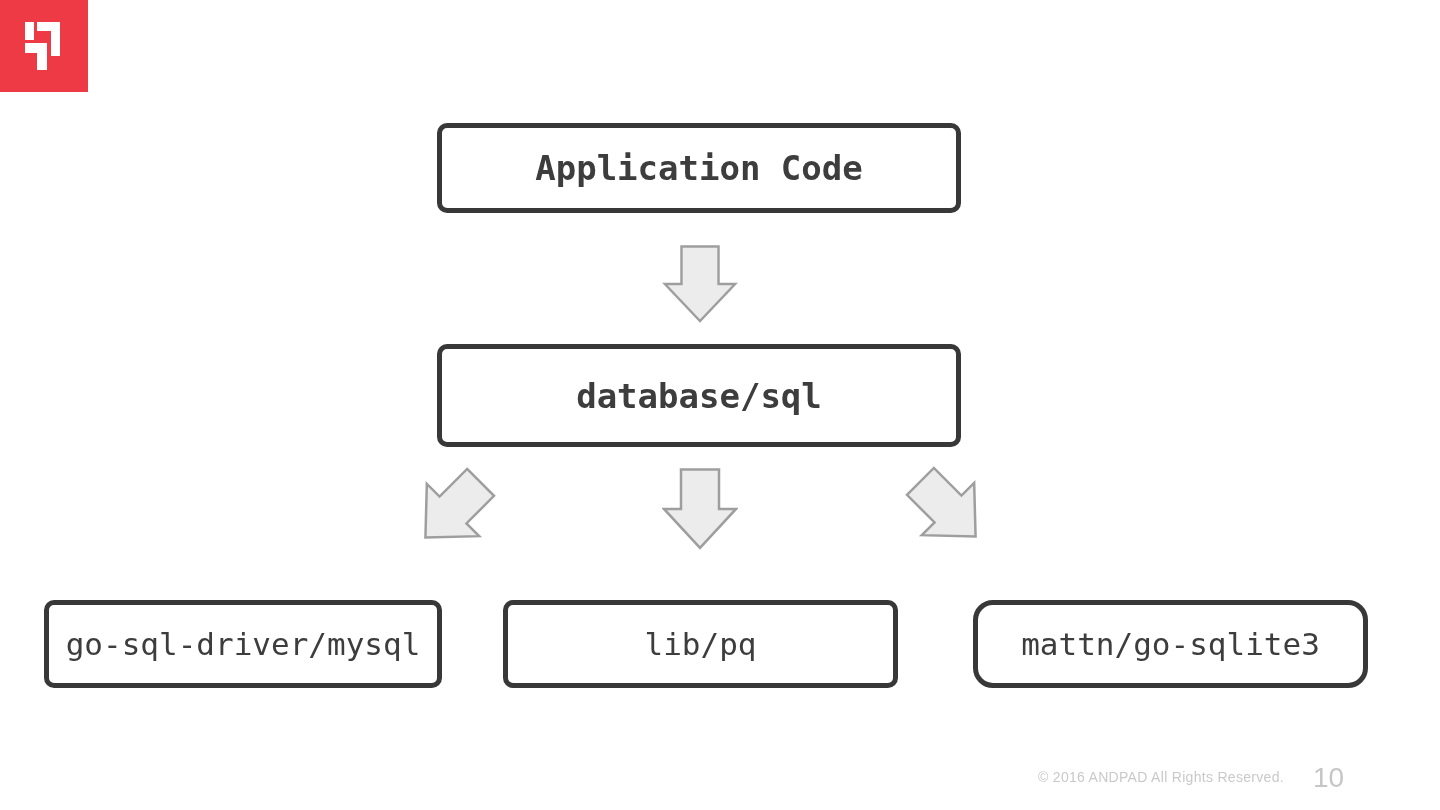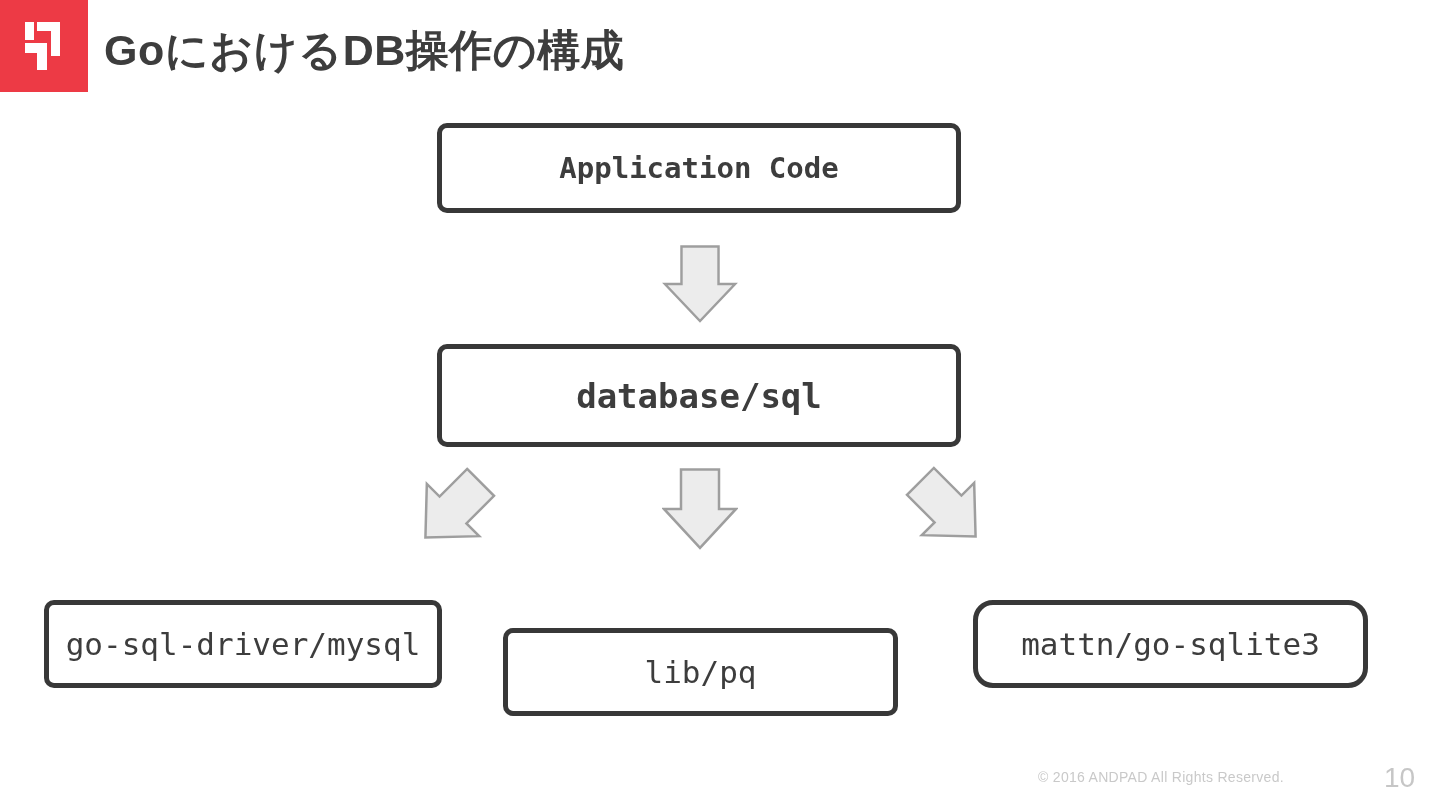--- a/index.html
+++ b/index.html
@@ -32,61 +32,60 @@
     background: #ffffff;
     border: 5px solid #383838;
     border-radius: 10px;
     display: flex;
     align-items: center;
     justify-content: center;
     color: #3d3d3d;
     font-family: "DejaVu Sans Mono", "Liberation Mono", monospace;
     white-space: nowrap;
   }
-  .node-app    { left: 437px; top: 123px; width: 524px; height: 90px; font-size: 29px; font-weight: 700; }
+  .node-app    { left: 437px; top: 123px; width: 524px; height: 90px; font-size: 34px; font-weight: 700; }
   .node-dbsql  { left: 437px; top: 344px; width: 524px; height: 103px; font-size: 34px; font-weight: 700; }
   .node-mysql  { left: 44px;  top: 600px; width: 398px; height: 88px; font-size: 31px; font-weight: 400; justify-content: center; }
-  .node-libpq  { left: 503px; top: 600px; width: 395px; height: 88px; font-size: 31px; font-weight: 400; margin-top: 28px; }
+  .node-libpq  { left: 503px; top: 600px; width: 395px; height: 88px; font-size: 31px; font-weight: 400; }
   .node-sqlite { left: 973px; top: 600px; width: 395px; height: 88px; font-size: 31px; font-weight: 400; border-radius: 20px; }
   .arrow { position: absolute; }
   .arrow-1     { left: 662px; top: 245px; }
   .arrow-left  { left: 398px; top: 455px; }
   .arrow-mid   { left: 662px; top: 468px; }
   .arrow-right { left: 893px; top: 454px; }
   .footer-copyright {
     position: absolute;
     left: 1038px; top: 769px;
     font-size: 14px;
     color: #c9c9c9;
     letter-spacing: 0.3px;
     white-space: nowrap;
   }
   .page-number {
     position: absolute;
-    left: 1384px; top: 762px;
+    left: 1313px; top: 762px;
     font-size: 28px;
     color: #c6c6c6;
   }
 </style>
 </head>
 <body>
 
 <div class="slide">
 
   <div class="logo">
     <svg width="88" height="92" viewBox="0 0 88 92" xmlns="http://www.w3.org/2000/svg">
       <rect x="25" y="22" width="9" height="18" fill="#ffffff"></rect>
       <rect x="37" y="22" width="23" height="9" fill="#ffffff"></rect>
       <rect x="51" y="22" width="9" height="34" fill="#ffffff"></rect>
       <rect x="25" y="43" width="22" height="10" fill="#ffffff"></rect>
       <rect x="37" y="53" width="10" height="17" fill="#ffffff"></rect>
     </svg>
   </div>
 
-  <div class="title">GoにおけるDB操作の構成</div>
 
   <div class="node node-app">
     <span>Application Code</span>
   </div>
 
   <div class="node node-dbsql">
     <span>database/sql</span>
   </div>
 
   <div class="node node-mysql">

